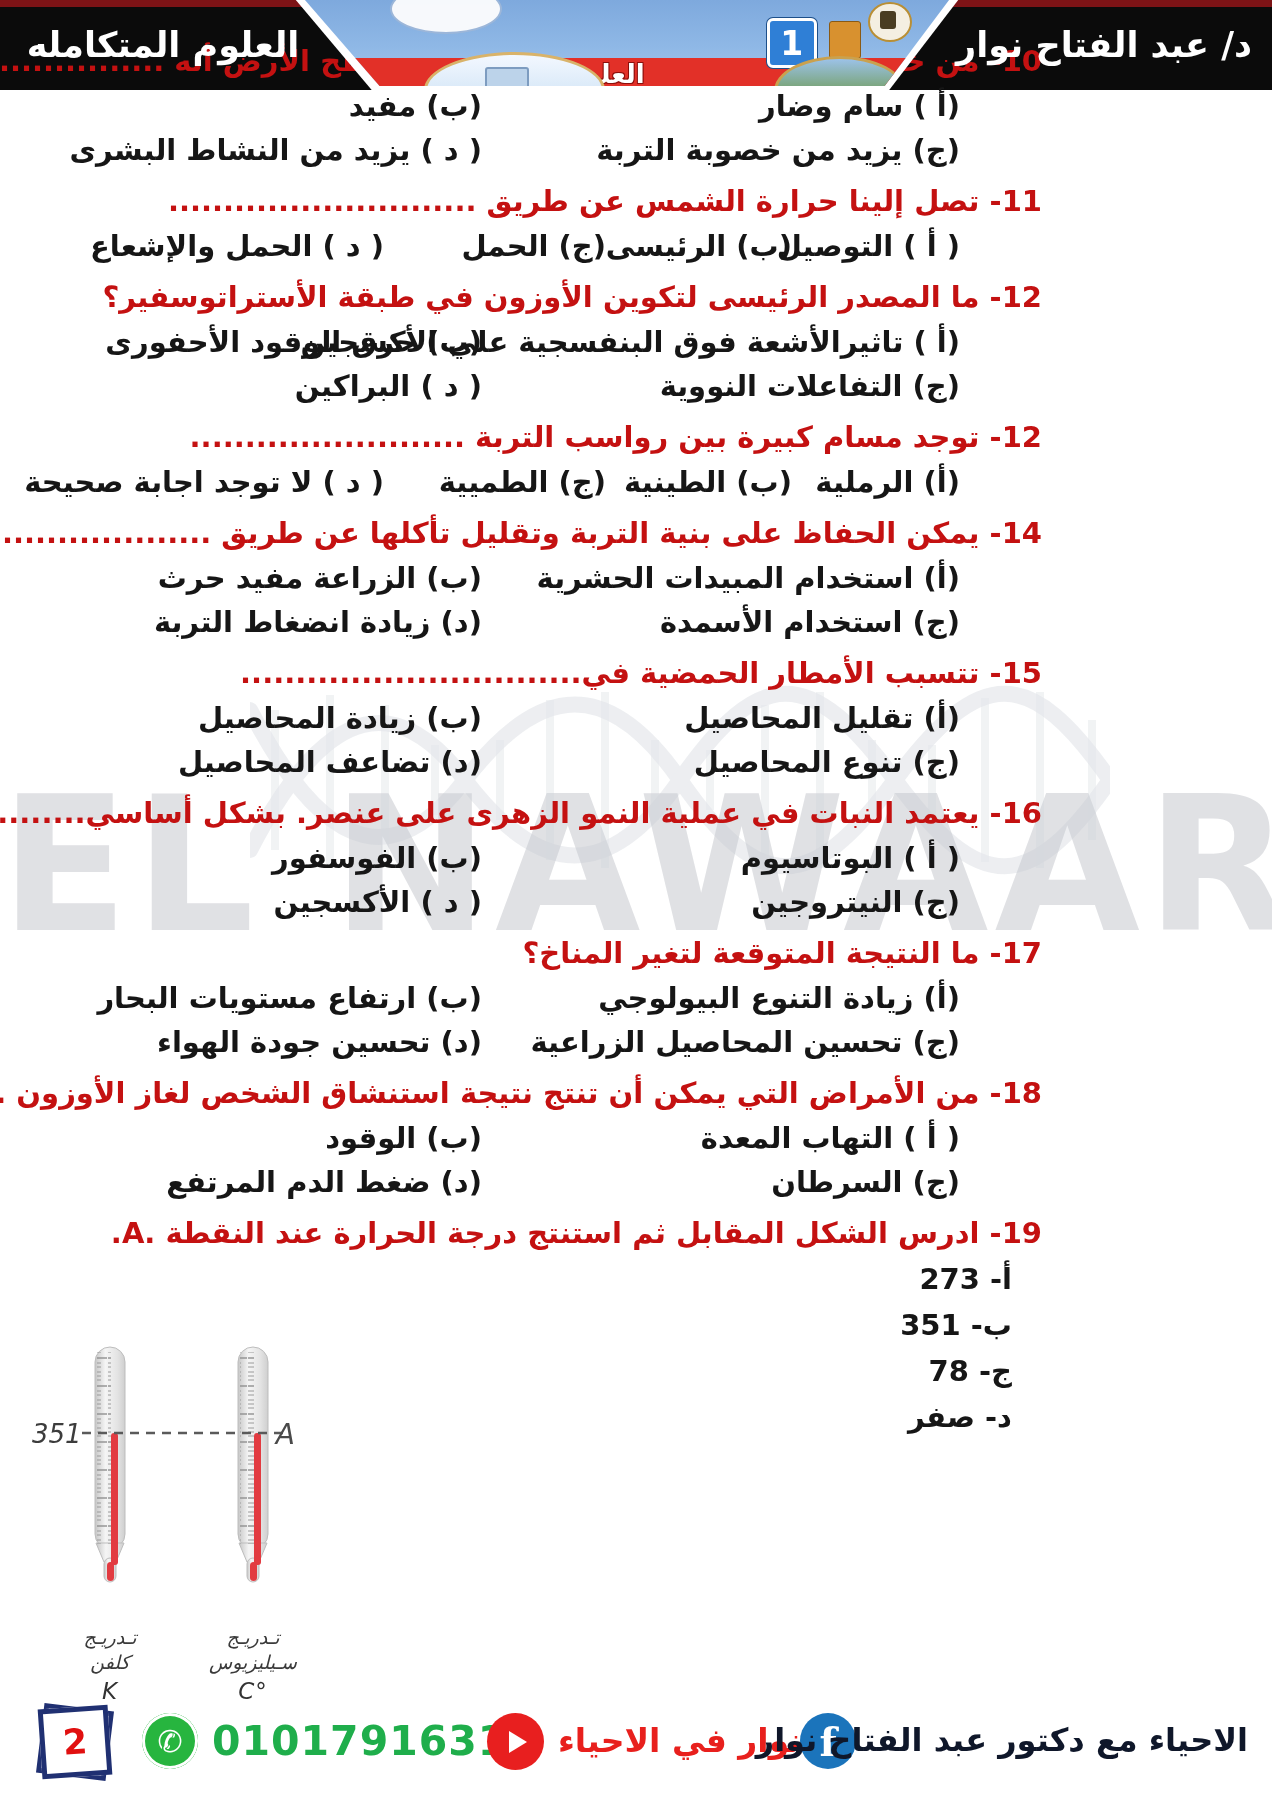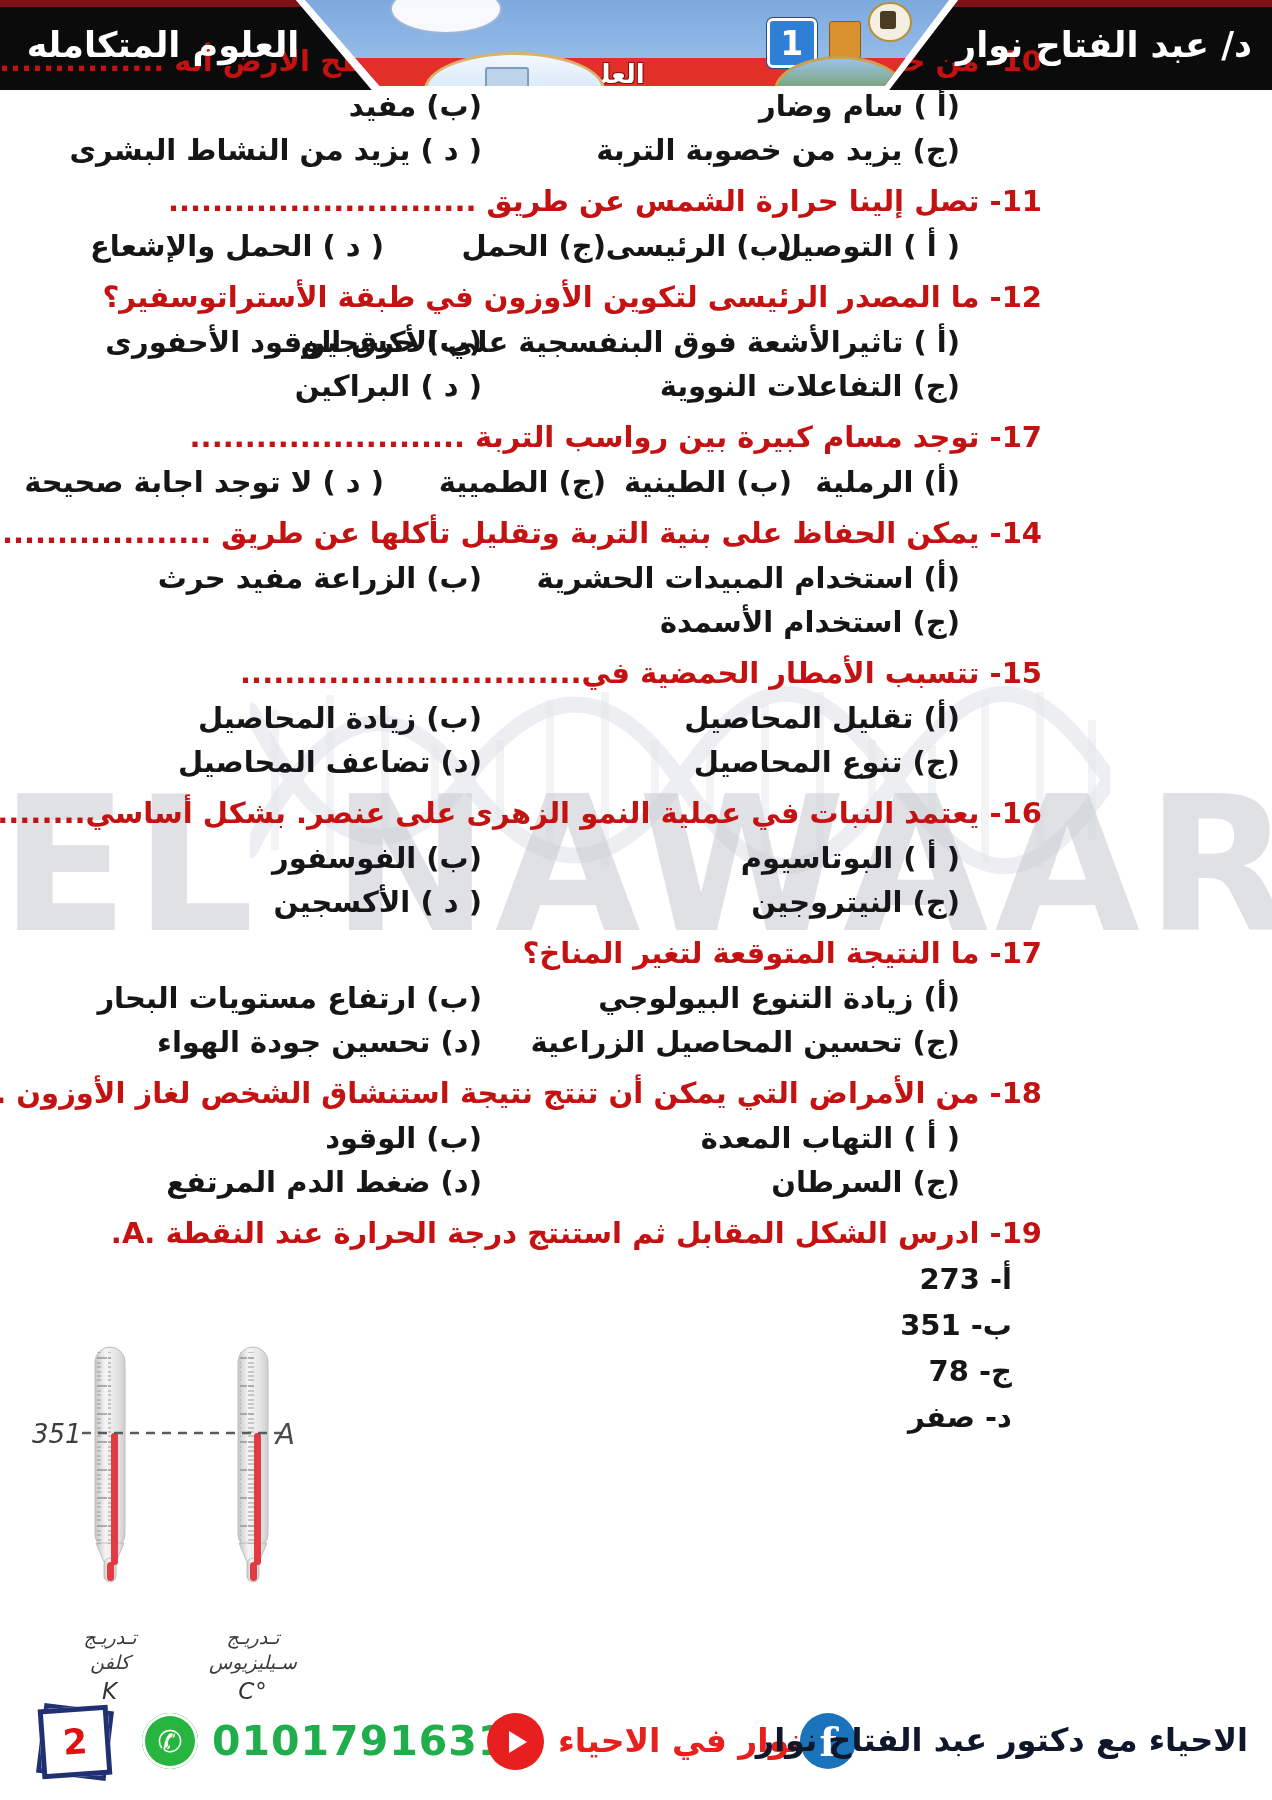--- a/index.html
+++ b/index.html
@@ -155,36 +155,37 @@
         <div class="opt-row cols2">
           <span class="opt">(أ ) تاثيرالأشعة فوق البنفسجية علي الأكسجين</span>
           <span class="opt">(ب) حرق الوقود الأحفورى</span>
         </div>
         <div class="opt-row cols2">
           <span class="opt">(ج) التفاعلات النووية</span>
           <span class="opt">( د ) البراكين</span>
         </div>
       </div>
       <div class="q">
-        <div class="q-title">17- توجد مسام كبيرة بين رواسب التربة .........................</div>
+        <div class="q-title">12- توجد مسام كبيرة بين رواسب التربة .........................</div>
         <div class="opt-row cols4">
           <span class="opt">(أ) الرملية</span>
           <span class="opt">(ب) الطينية</span>
           <span class="opt">(ج) الطميية</span>
           <span class="opt">( د ) لا توجد اجابة صحيحة</span>
         </div>
       </div>
       <div class="q">
         <div class="q-title">14- يمكن الحفاظ على بنية التربة وتقليل تأكلها عن طريق .............................</div>
         <div class="opt-row cols2">
           <span class="opt">(أ) استخدام المبيدات الحشرية</span>
           <span class="opt">(ب) الزراعة مفيد حرث</span>
         </div>
         <div class="opt-row cols2">
           <span class="opt">(ج) استخدام الأسمدة</span>
+          <span class="opt">(د) زيادة انضغاط التربة</span>
         </div>
       </div>
       <div class="q">
         <div class="q-title">15- تتسبب الأمطار الحمضية في...............................</div>
         <div class="opt-row cols2">
           <span class="opt">(أ) تقليل المحاصيل</span>
           <span class="opt">(ب) زيادة المحاصيل</span>
         </div>
         <div class="opt-row cols2">
           <span class="opt">(ج) تنوع المحاصيل</span>

